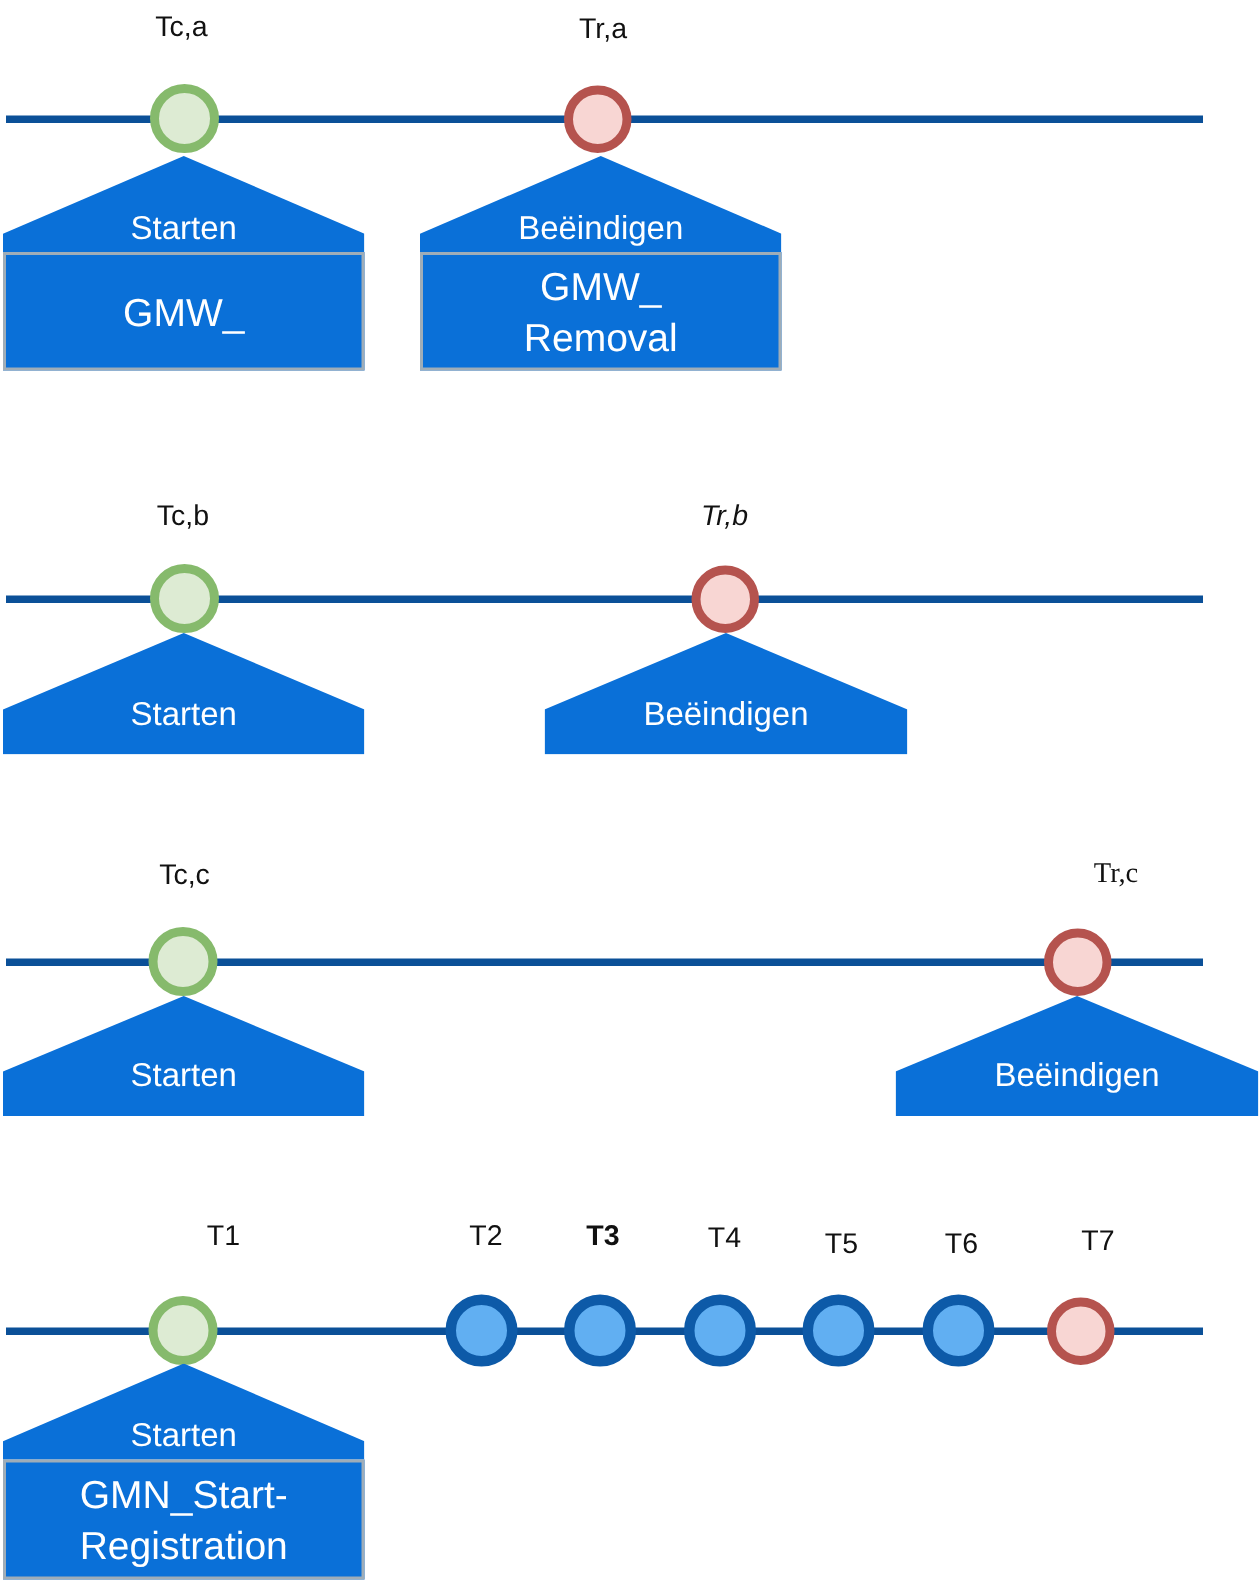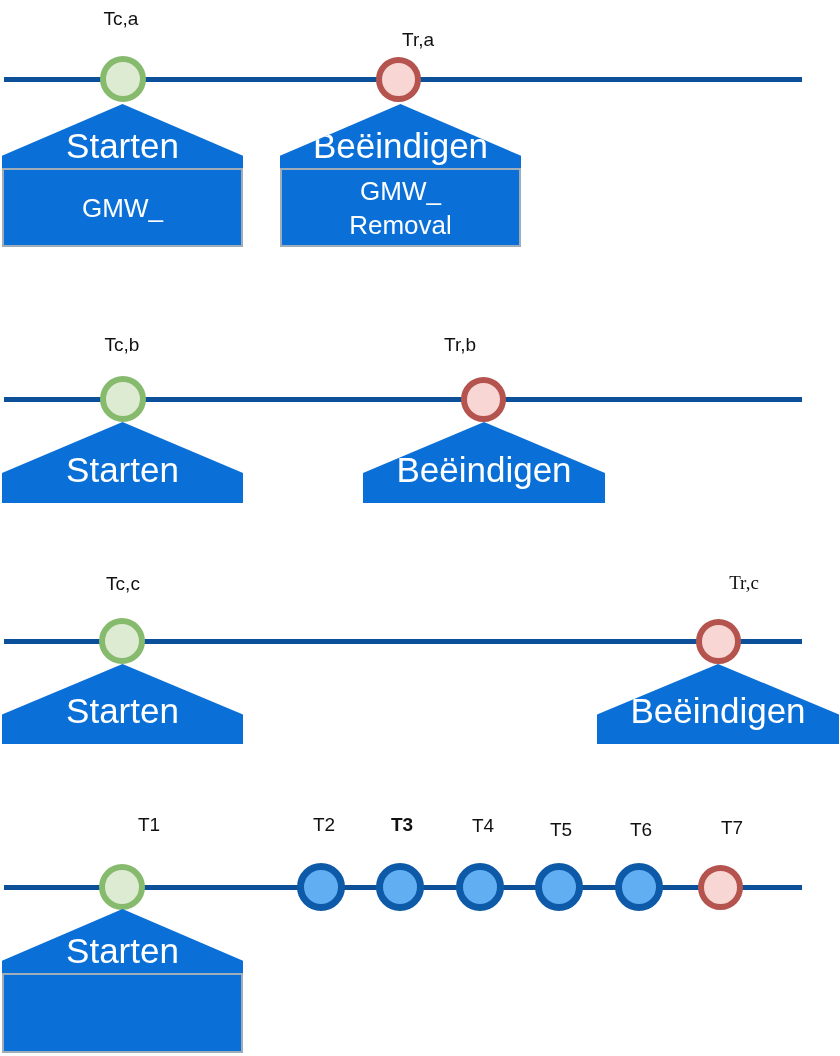--- a/index.html
+++ b/index.html
@@ -17,38 +17,38 @@
     position:absolute;transform:translateX(-50%);font-size:19px;line-height:1;
     color:#111;white-space:nowrap;
   }
   .pentagon{
     position:absolute;background:var(--shape-blue,#0a70d8);
     display:flex;align-items:flex-end;justify-content:center;
     color:#fff;box-sizing:border-box;
   }
   .pent-box{clip-path:polygon(50% 0,100% 81%,100% 100%,0 100%,0 81%);padding-bottom:5px;}
   .pent-tall{clip-path:polygon(50% 0,100% 63%,100% 100%,0 100%,0 63%);padding-bottom:16px;}
-  .pent-label{font-size:35px;line-height:1;white-space:nowrap;}
+  .pent-label{font-size:22px;line-height:1;white-space:nowrap;}
   .info-box{
     position:absolute;background:var(--shape-blue,#0a70d8);
     border:2px solid var(--box-border,#9fadb8);box-sizing:border-box;
     display:flex;flex-direction:column;justify-content:center;align-items:center;
     color:#fff;font-size:26px;line-height:34px;text-align:center;
   }
 </style>
 </head>
 <body>
 
 <div class="canvas">
 
   <div class="row">
     <div class="tline" style="left:4px;top:77px;width:798px;"></div>
 
     <div class="tlabel" style="left:121px;top:9px;">Tc,a</div>
-    <div class="tlabel" style="left:418px;top:10px;margin-top:20px;">Tr,a</div>
+    <div class="tlabel" style="left:402px;top:10px;">Tr,a</div>
 
     <div class="marker m-start" style="left:100px;top:56px;"></div>
     <div class="marker m-end" style="left:376px;top:57px;"></div>
 
     <div class="pentagon pent-box" style="left:2px;top:104px;width:241px;height:64px;">
       <span class="pent-label">Starten</span>
     </div>
     <div class="info-box" style="left:2px;top:168px;width:241px;height:79px;">
       <span>GMW_</span>
     </div>
@@ -59,21 +59,21 @@
     <div class="info-box" style="left:280px;top:168px;width:241px;height:79px;">
       <span>GMW_</span>
       <span>Removal</span>
     </div>
   </div>
 
   <div class="row">
     <div class="tline" style="left:4px;top:397px;width:798px;"></div>
 
     <div class="tlabel" style="left:122px;top:335px;">Tc,b</div>
-    <div class="tlabel" style="left:460px;top:335px;">Tr,b</div>
+    <div class="tlabel" style="left:483px;top:335px;font-style:italic;">Tr,b</div>
 
     <div class="marker m-start" style="left:100px;top:376px;"></div>
     <div class="marker m-end" style="left:461px;top:377px;"></div>
 
     <div class="pentagon pent-tall" style="left:2px;top:422px;width:241px;height:81px;">
       <span class="pent-label">Starten</span>
     </div>
     <div class="pentagon pent-tall" style="left:363px;top:422px;width:242px;height:81px;">
       <span class="pent-label">Beëindigen</span>
     </div>
@@ -112,16 +112,18 @@
     <div class="marker m-mid" style="left:376px;top:863px;"></div>
     <div class="marker m-mid" style="left:456px;top:863px;"></div>
     <div class="marker m-mid" style="left:535px;top:863px;"></div>
     <div class="marker m-mid" style="left:615px;top:863px;"></div>
     <div class="marker m-end" style="left:698px;top:865px;"></div>
 
     <div class="pentagon pent-box" style="left:2px;top:909px;width:241px;height:64px;">
       <span class="pent-label">Starten</span>
     </div>
     <div class="info-box" style="left:2px;top:973px;width:241px;height:80px;">
+      <span>GMN_Start-</span>
+      <span>Registration</span>
     </div>
   </div>
 
 </div>
 
 </body></html>

